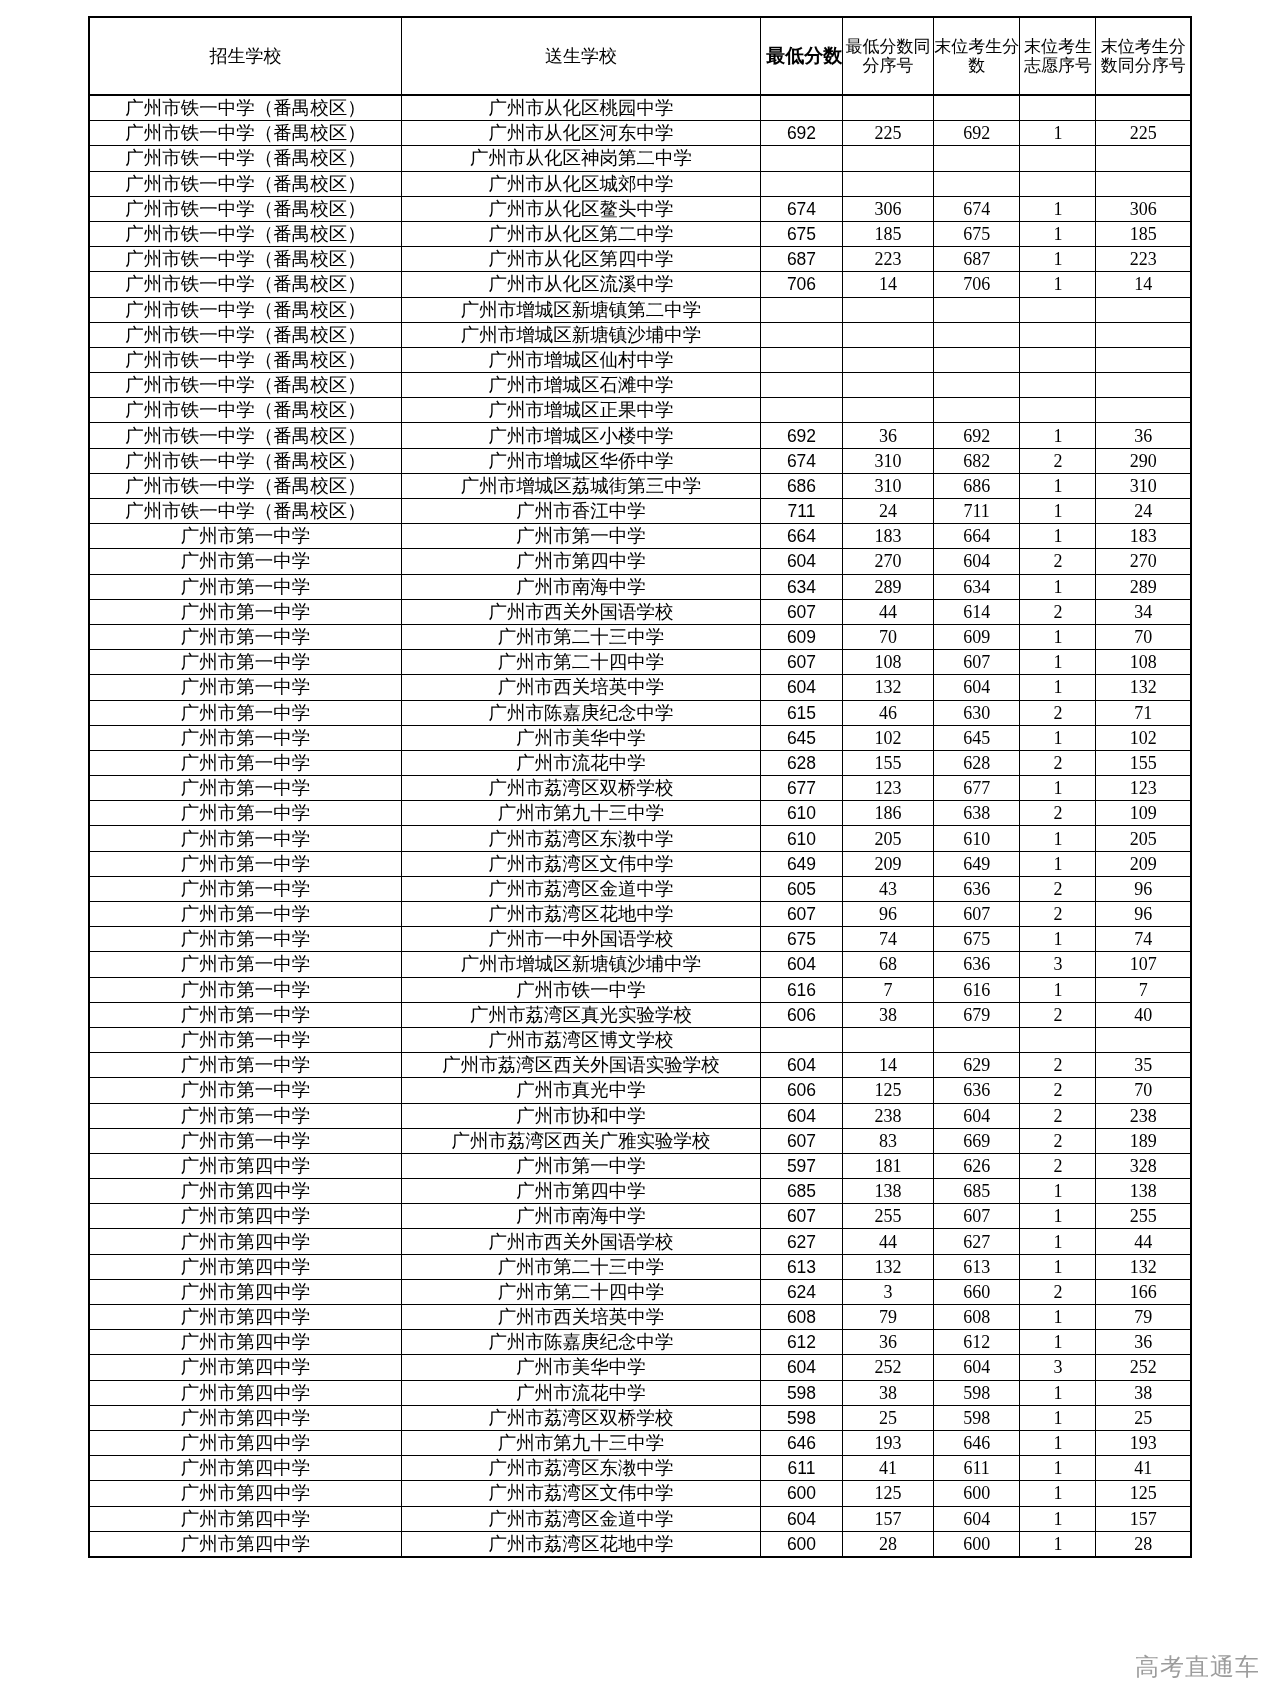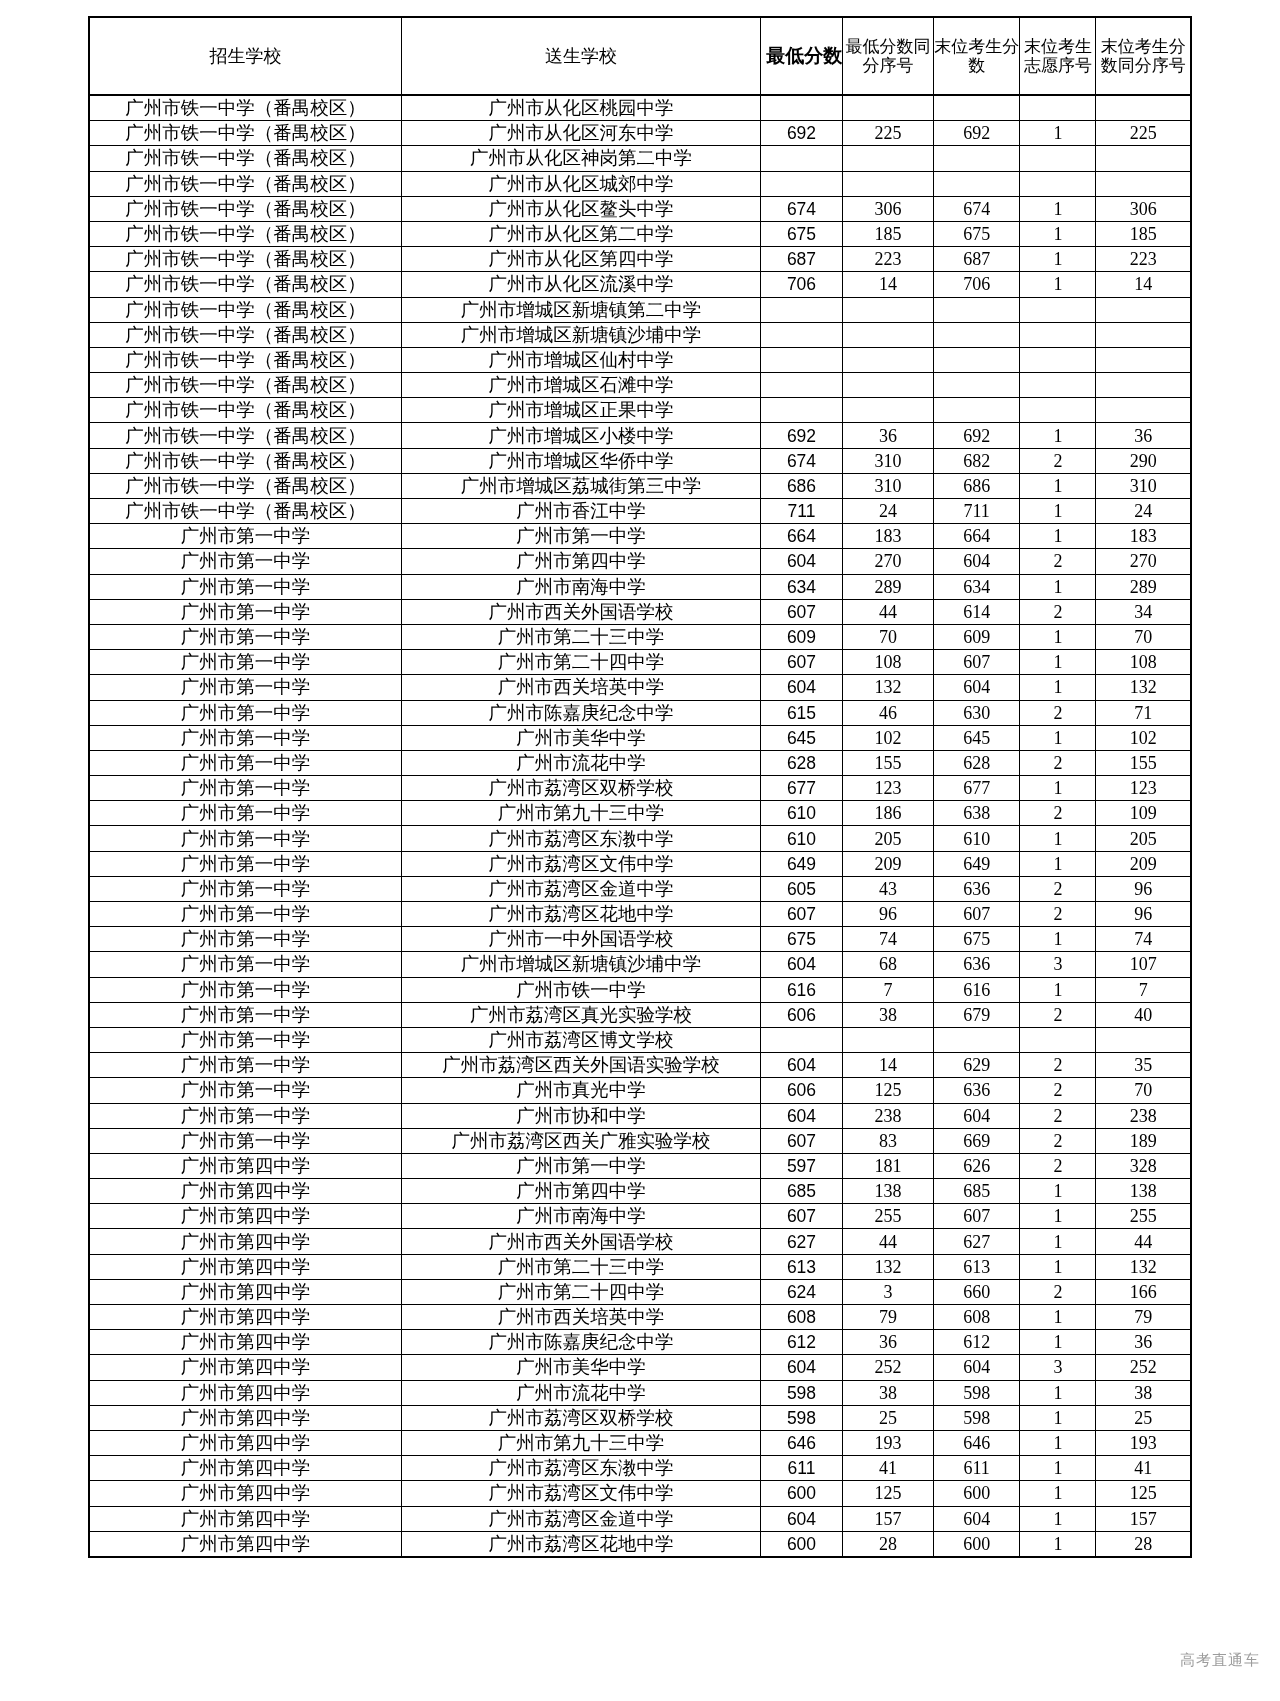--- a/index.html
+++ b/index.html
@@ -101,21 +101,21 @@
     top: 1628px;
     text-align: center;
     font-size: 21px;
     letter-spacing: 1.5px;
     font-family: "Liberation Serif", serif;
   }
   .watermark {
     position: absolute;
     right: 20px;
     top: 1651px;
-    font-size: 15px;
+    font-size: 24px;
     color: #9c9c9c;
     letter-spacing: 1px;
     font-family: Liberation Sans, sans-serif;
   }
 </style>
 </head>
 <body>
 
 <div class="page">
 

